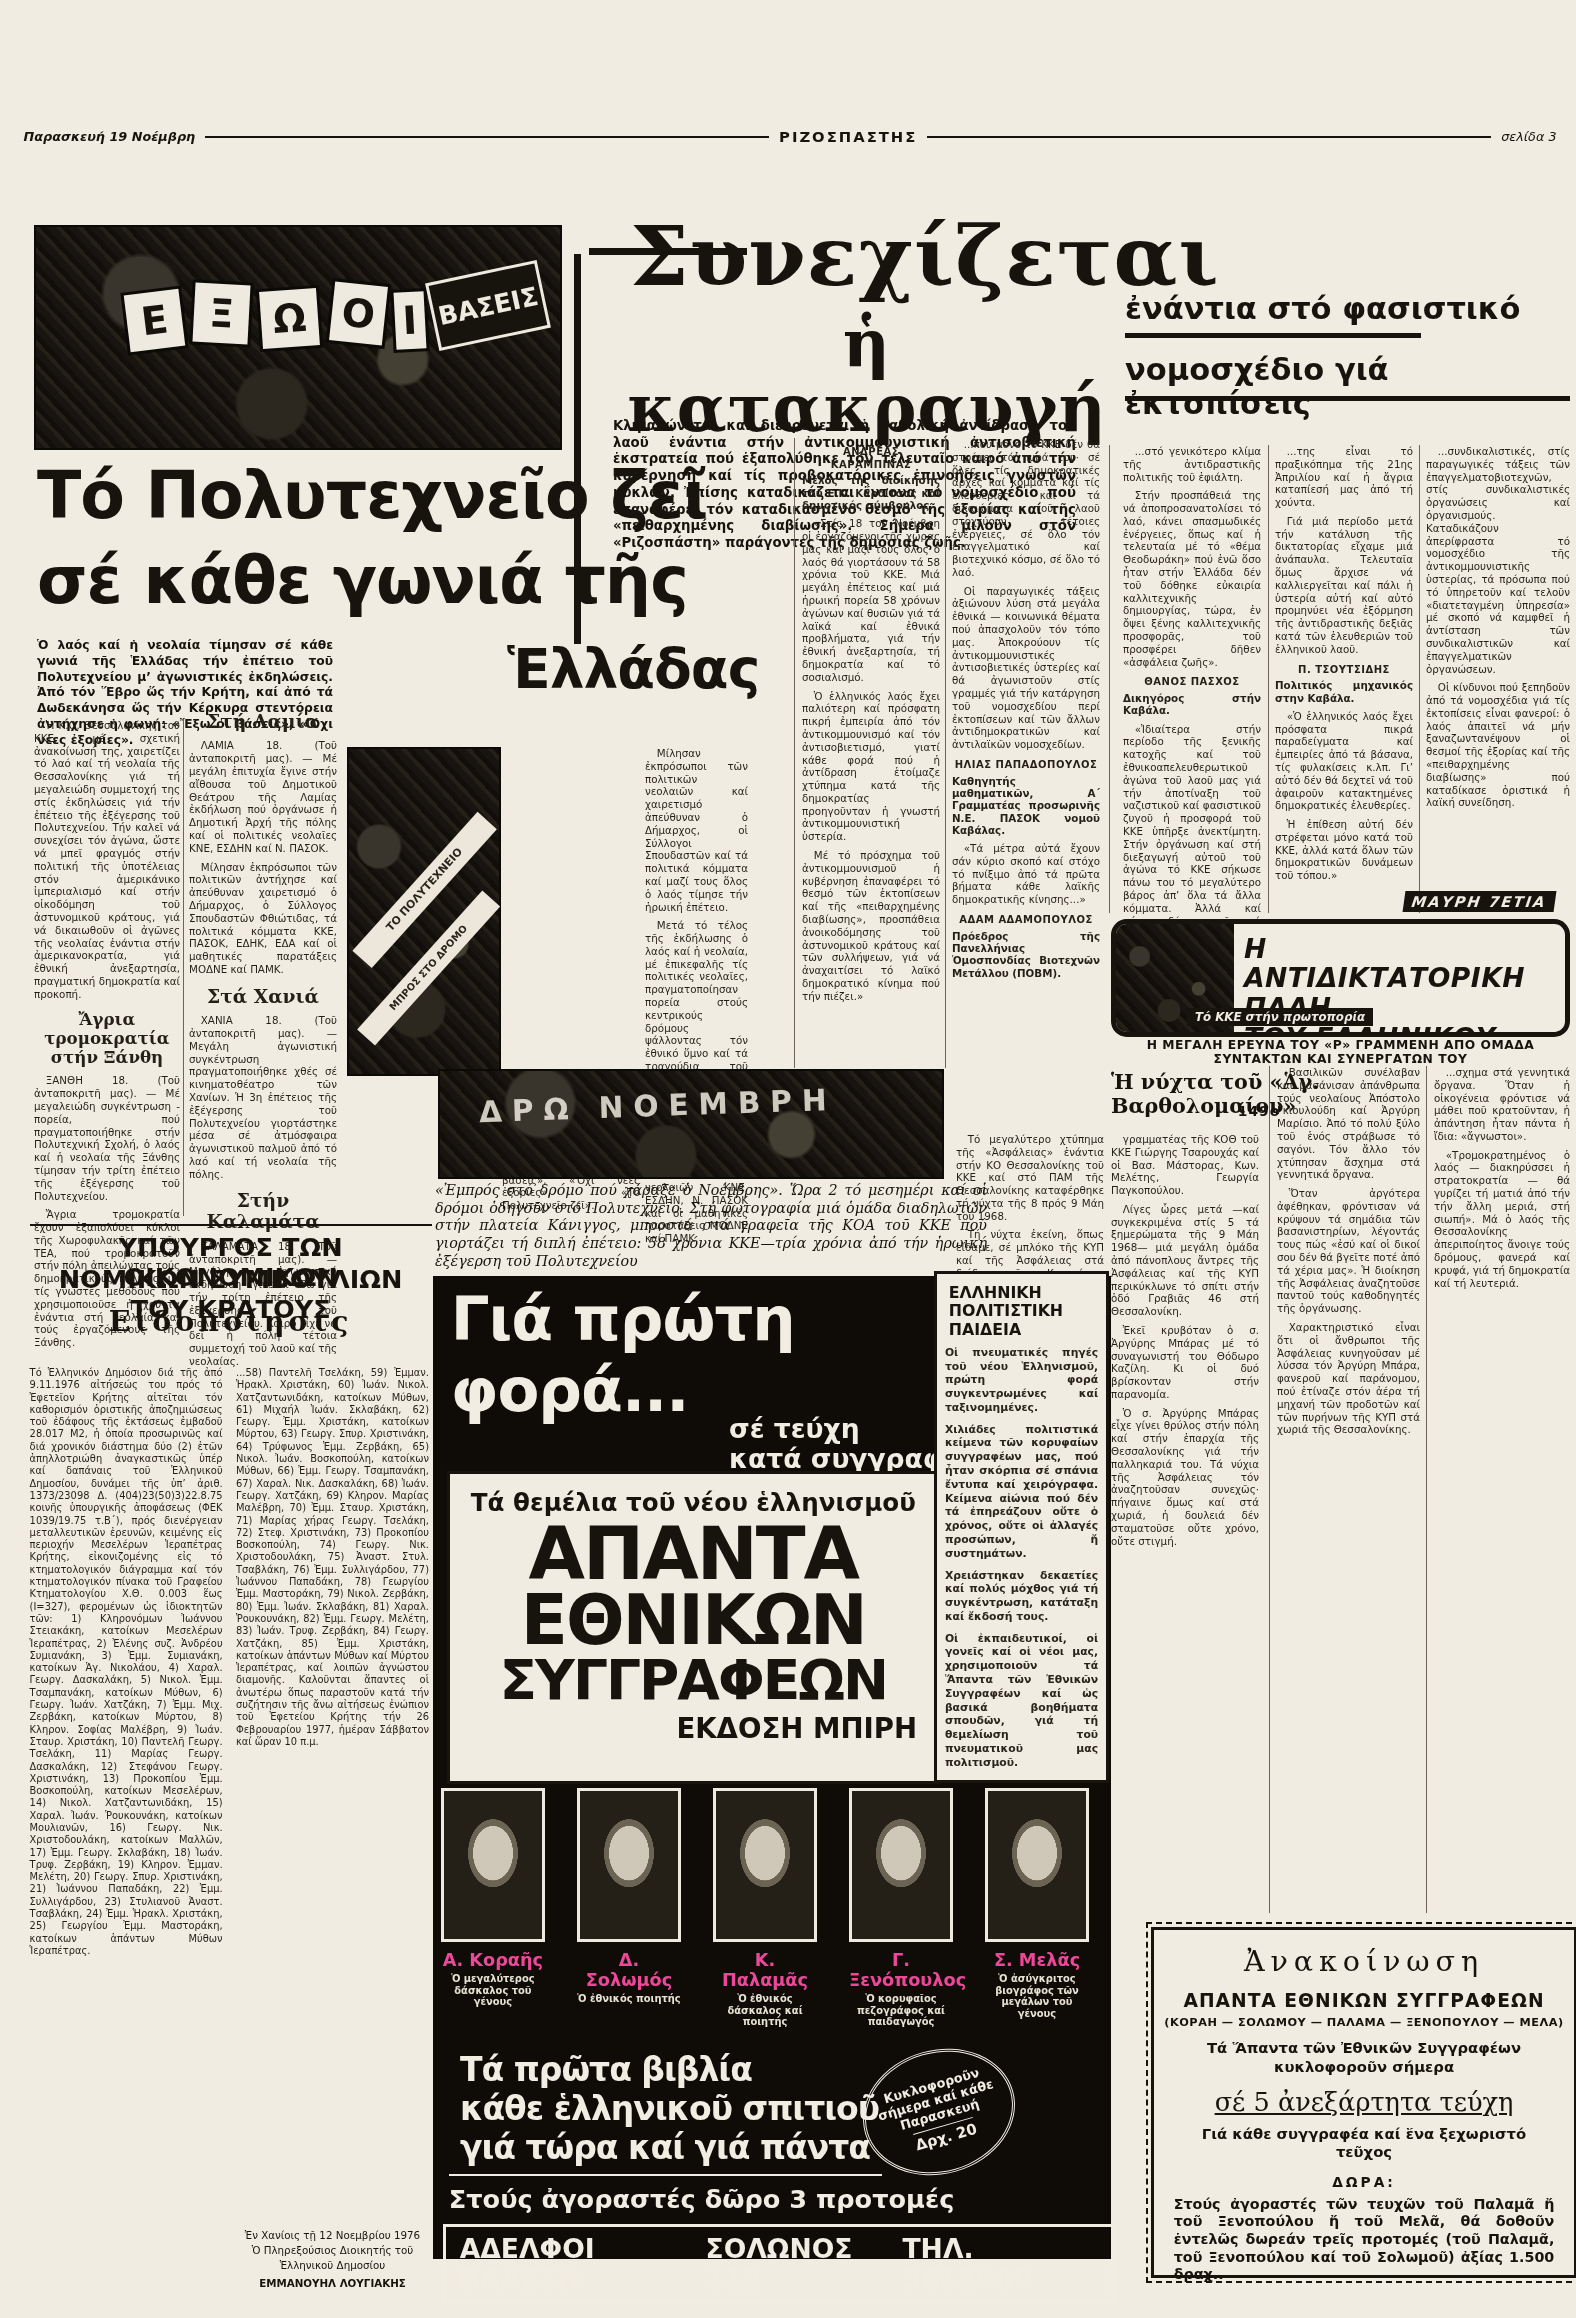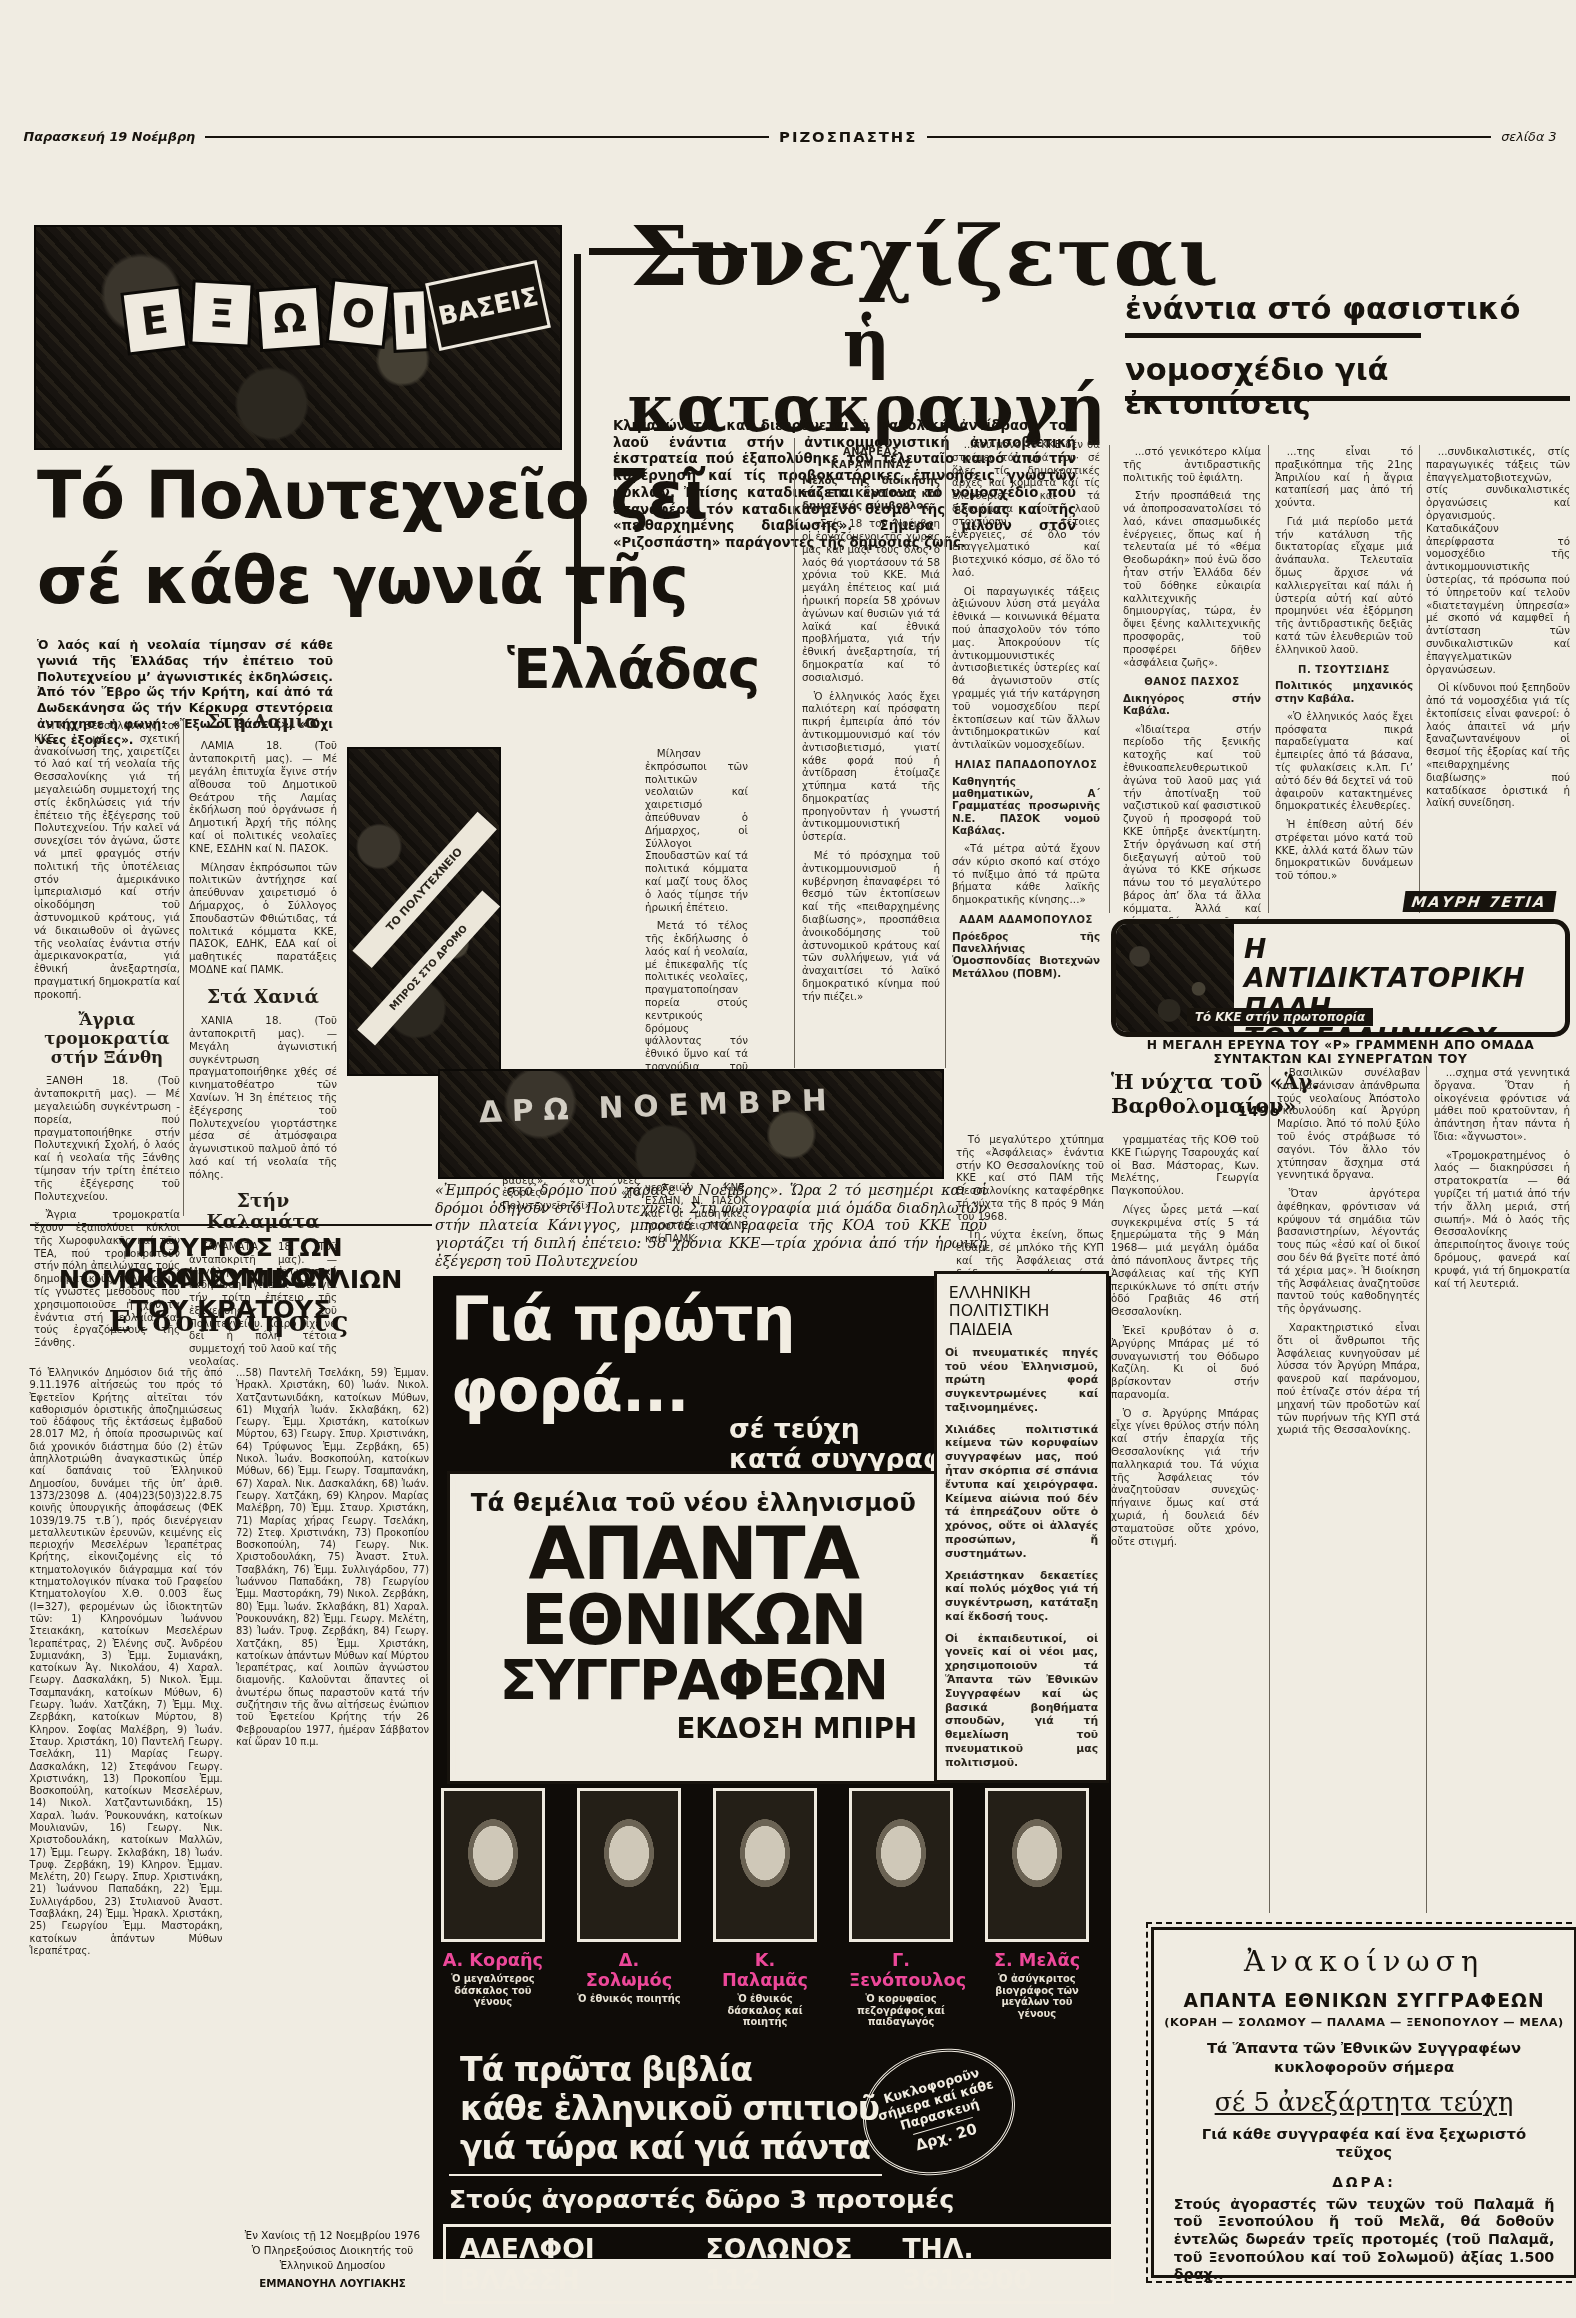--- a/index.html
+++ b/index.html
@@ -299,21 +299,21 @@
     </div>
     <div class="stamp" style="position:absolute;left:429px;top:774px;width:148px;height:118px;">
       <div class="pre" style="font-weight:bold;font-size:12.8px;line-height:14.8px;">Κυκλοφοροῦν
 σήμερα καί κάθε
 Παρασκευή</div>
       <div style="font-weight:bold;font-size:14.8px;border-top:1.5px solid #f2ede2;margin-top:3px;padding-top:2px;">Δρχ. 20</div>
     </div>
   </div>
 
   <div class="abs paideia" style="left:934px;top:1271px;width:175px;height:512px;padding:3.9px 7.9px;box-sizing:border-box;">
-    <h3 class="pre" style="font-weight:400;">ΕΛΛΗΝΙΚΗ
+    <h3 class="pre" style="font-weight:700;">ΕΛΛΗΝΙΚΗ
 ΠΟΛΙΤΙΣΤΙΚΗ
 ΠΑΙΔΕΙΑ</h3>
     <p>Οἱ πνευματικές πηγές τοῦ νέου Ἑλληνισμοῦ, πρώτη φορά συγκεντρωμένες καί ταξινομημένες.</p>
     <p>Χιλιάδες πολιτιστικά κείμενα τῶν κορυφαίων συγγραφέων μας, πού ἦταν σκόρπια σέ σπάνια ἔντυπα καί χειρόγραφα. Κείμενα αἰώνια πού δέν τά ἐπηρεάζουν οὔτε ὁ χρόνος, οὔτε οἱ ἀλλαγές προσώπων, ἤ συστημάτων.</p>
     <p>Χρειάστηκαν δεκαετίες καί πολύς μόχθος γιά τή συγκέντρωση, κατάταξη καί ἔκδοσή τους.</p>
     <p>Οἱ ἐκπαιδευτικοί, οἱ γονεῖς καί οἱ νέοι μας, χρησιμοποιοῦν τά Ἅπαντα τῶν Ἐθνικῶν Συγγραφέων καί ὡς βασικά βοηθήματα σπουδῶν, γιά τή θεμελίωση τοῦ πνευματικοῦ μας πολιτισμοῦ.</p>
   </div>
 
   <div class="abs announce" style="left:1151px;top:1927px;width:420px;height:345px;">
     <div class="t">Ἀνακοίνωση</div>

